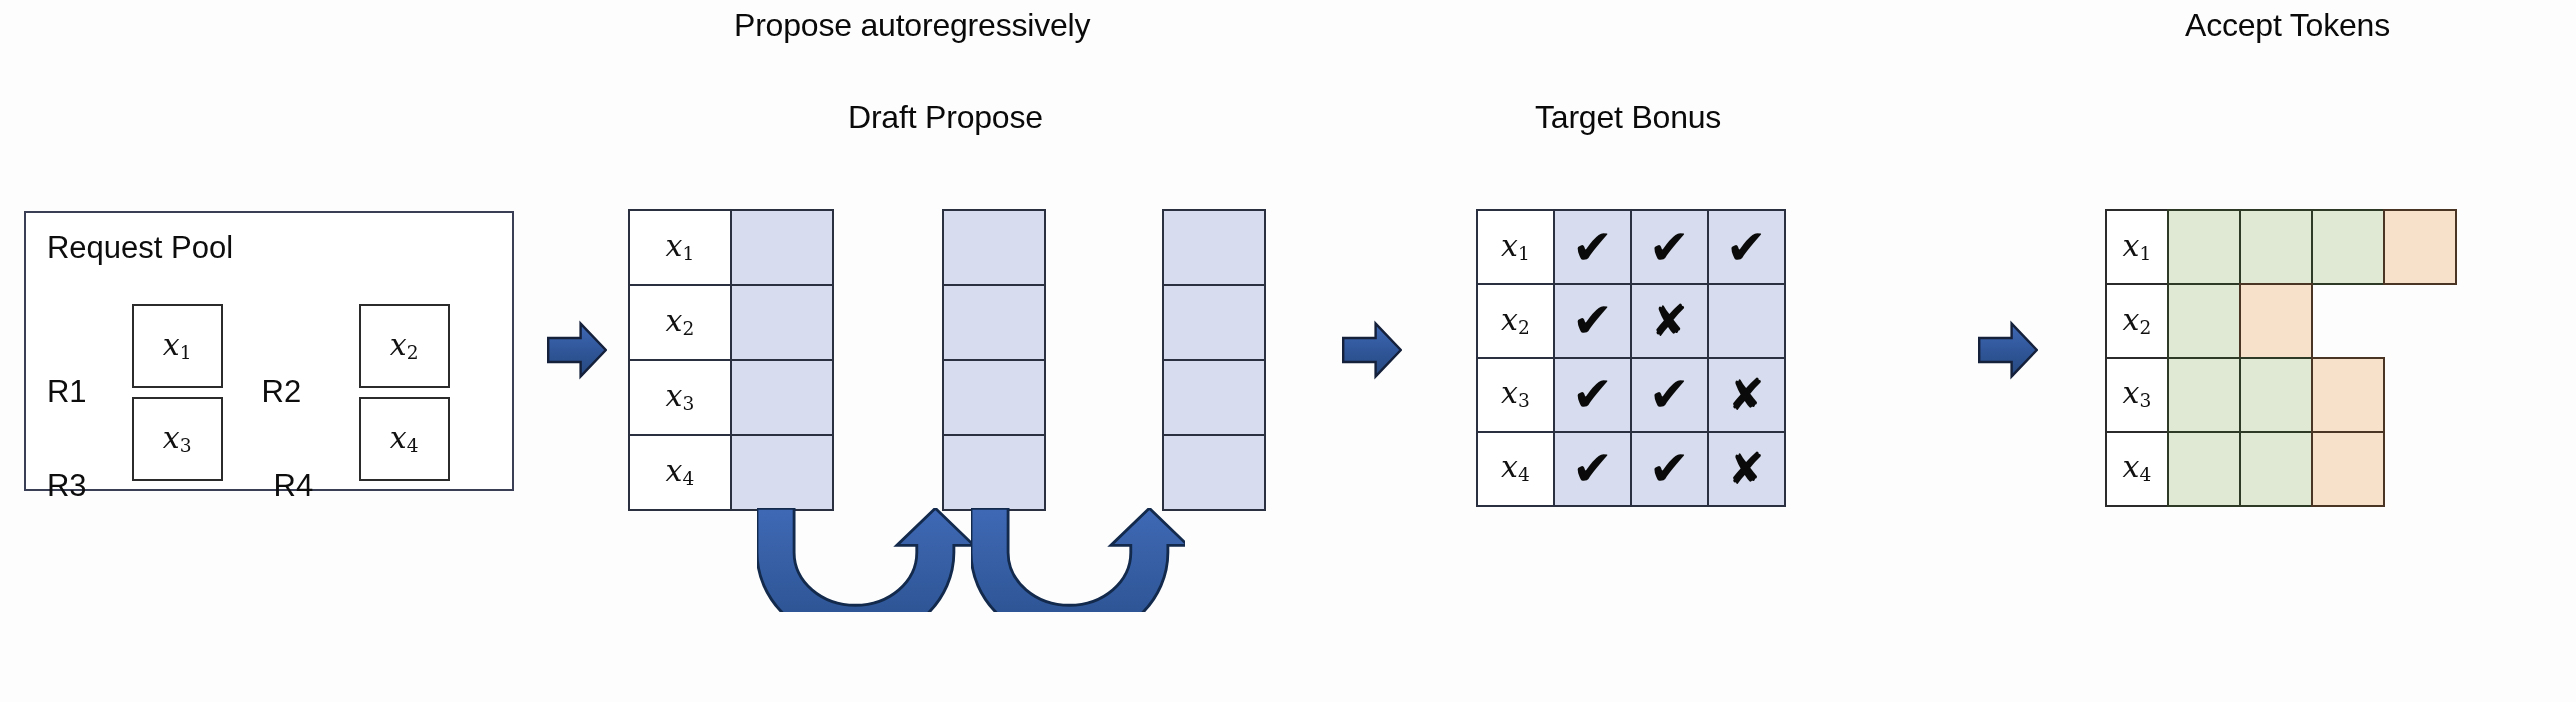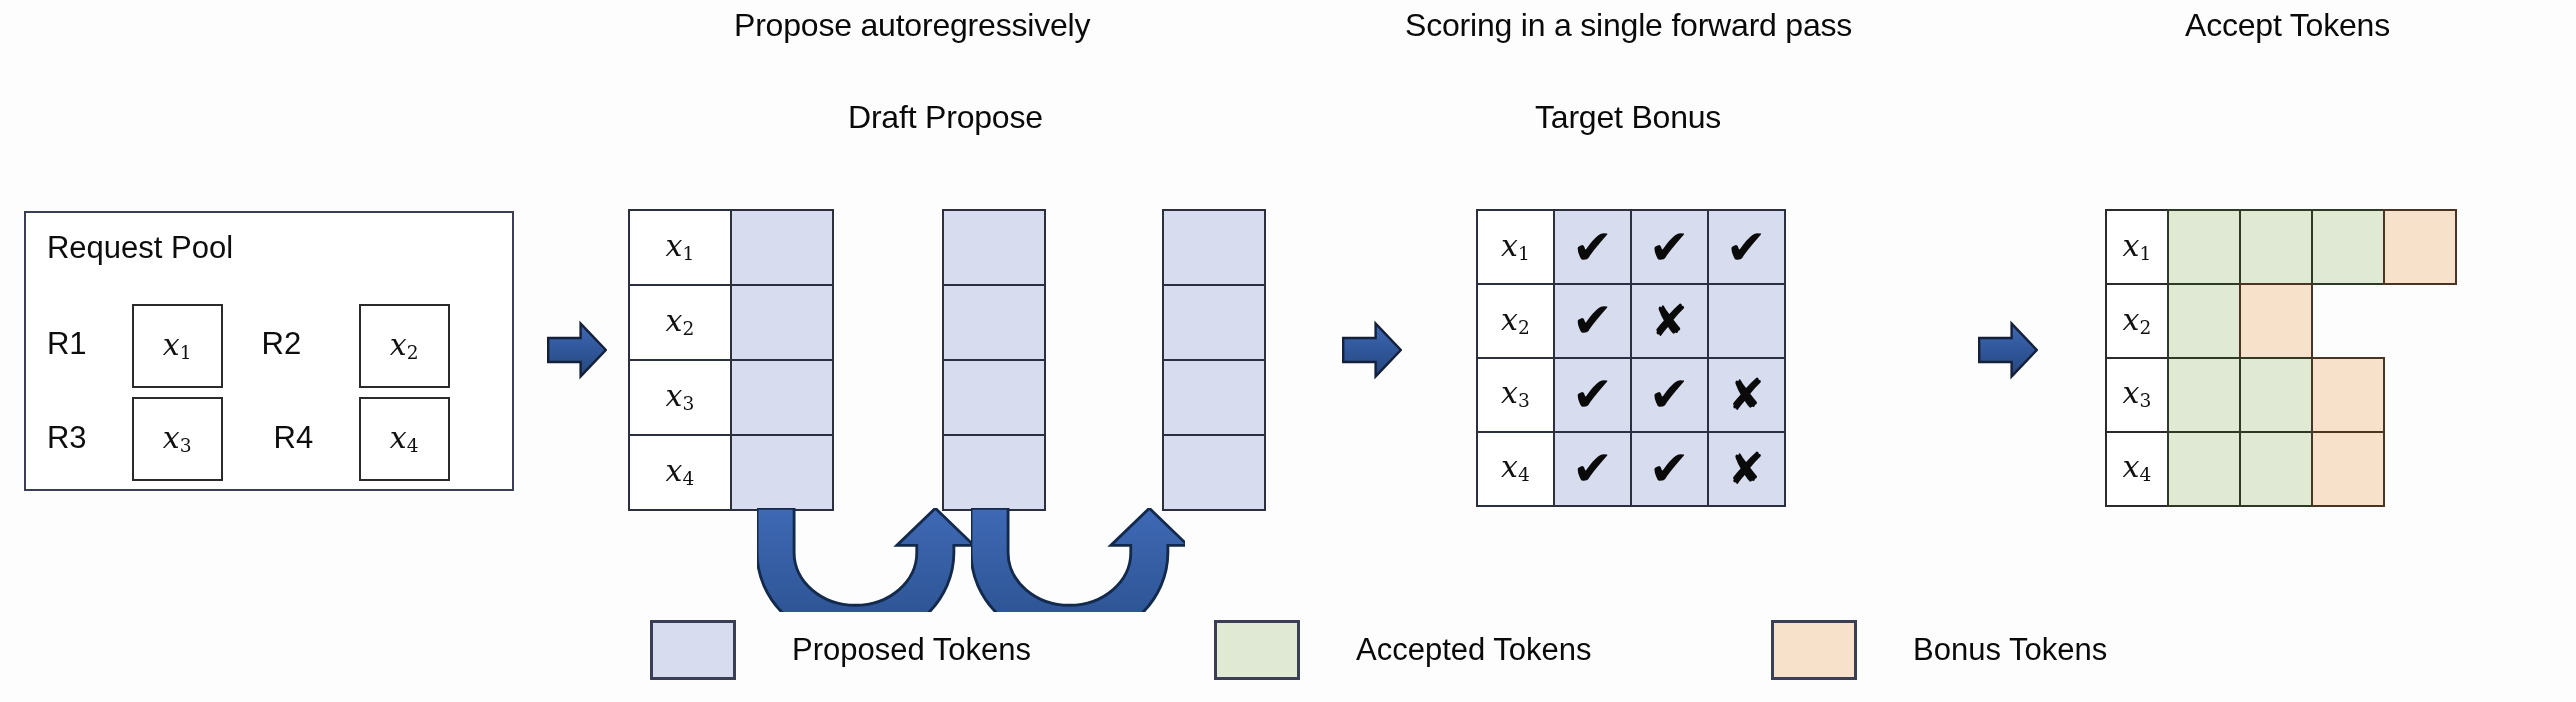--- a/index.html
+++ b/index.html
@@ -44,20 +44,21 @@
     position: absolute;
     left: 21.4px;
     top: 17px;
     font-size: 31px;
     white-space: nowrap;
   }
   .req-label {
     position: absolute;
     font-size: 31px;
     white-space: nowrap;
+    margin-top: 48px;
   }
   .req-box {
     position: absolute;
     width: 91px;
     height: 84px;
     border: 2.9px solid #2b2b2b;
     box-sizing: border-box;
     background: #ffffff;
     display: flex;
     align-items: center;
@@ -204,21 +205,20 @@
     color: #0a0a0a;
   }
 </style>
 </head>
 <body>
 
 <div id="stage">
 
   <div class="heading" style="left:721px; top:7.1px;margin-left:13px;">Propose autoregressively</div>
   <div class="heading" style="left:848px; top:99px;">Draft Propose</div>
-  <div class="heading" style="left:1405px; top:7.1px;">Scoring in a single forward pass</div>
   <div class="heading" style="left:1535px; top:99px;">Target Bonus</div>
   <div class="heading" style="left:2185px; top:7.1px;">Accept Tokens</div>
 
   <div id="request-pool">
     <div id="request-pool-title">Request Pool</div>
 
     <div class="req-label" style="left:21.4px; top:113px;">R1</div>
     <div class="req-box" style="left:106px; top:91px;">
       <span class="tok"><i>x</i><sub>1</sub></span>
     </div>
@@ -396,29 +396,15 @@
     <div class="grid-row">
       <div class="a-cell label">
         <span class="tok"><i>x</i><sub>4</sub></span>
       </div>
       <div class="a-cell green"></div>
       <div class="a-cell green"></div>
       <div class="a-cell orange"></div>
     </div>
   </div>
 
-  <div id="legend">
-    <div class="legend-item" style="left:650px;">
-      <div class="legend-swatch" style="background:#d7ddee;"></div>
-      <div class="legend-text">Proposed Tokens</div>
-    </div>
-    <div class="legend-item" style="left:1214px;">
-      <div class="legend-swatch" style="background:#dfe9d3;"></div>
-      <div class="legend-text">Accepted Tokens</div>
-    </div>
-    <div class="legend-item" style="left:1771px;">
-      <div class="legend-swatch" style="background:#f7e1cb;"></div>
-      <div class="legend-text">Bonus Tokens</div>
-    </div>
-  </div>
 
 </div>
 
 
 </body></html>

